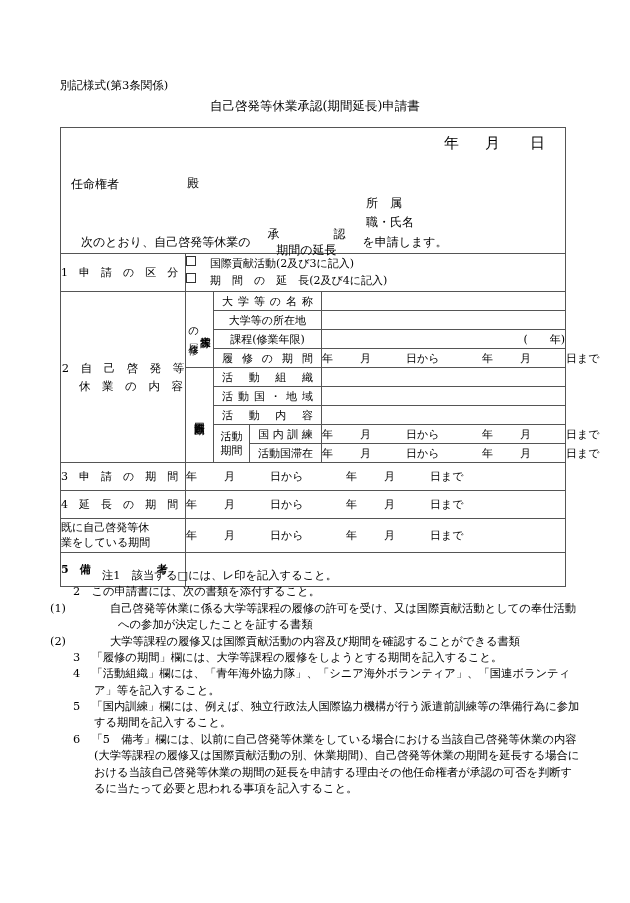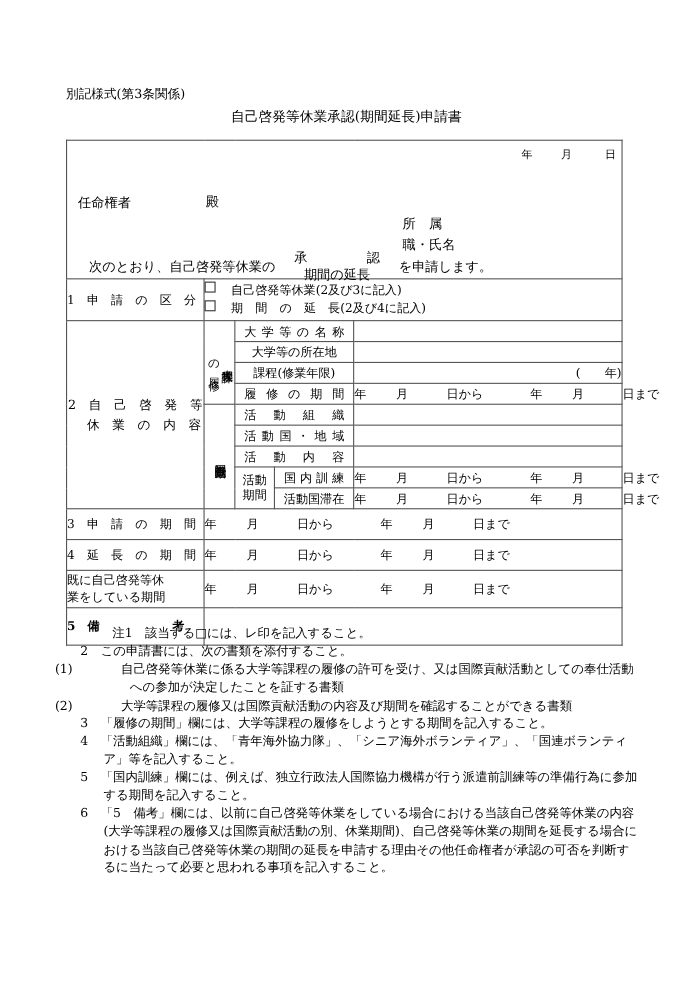--- a/index.html
+++ b/index.html
@@ -58,23 +58,23 @@
     vertical-align: middle;
   }
 
   
   .top-block {
     height: 125px;
     position: relative;
   }
   .tb-date {
     position: absolute;
-    right: 5px;
+    right: 20px;
     top: 6px;
-    font-size: 10px;
+    font-size: 15px;
     letter-spacing: 0;
     white-space: nowrap;
   }
   .tb-date span { display: inline-block; }
   .tb-date .y { margin-right: 26px; }
   .tb-date .m { margin-right: 30px; }
   .tb-appointer {
     position: absolute;
     left: 10px;
     top: 28px;
@@ -280,21 +280,21 @@
           </span>
           <span>を申請します。</span>
         </div>
       </td>
     </tr>
 
     <tr class="row1">
       <td class="c-label">1　申　請　の　区　分</td>
       <td class="opt-list" colspan="4">
         <div>
-          <span class="cb"></span><span>自己啓発等休業(2及び3に記入)</span>
+          <span class="cb"></span><span>国際貢献活動(2及び3に記入)</span>
         </div>
         <div>
           <span class="cb"></span><span>期　間　の　延　長(2及び4に記入)</span>
         </div>
       </td>
     </tr>
 
     <tr class="fieldrow">
       <td rowspan="9" class="c-label" style="text-align:center;padding:0;">
         <div style="line-height:1.6;font-size:11.5px;">

